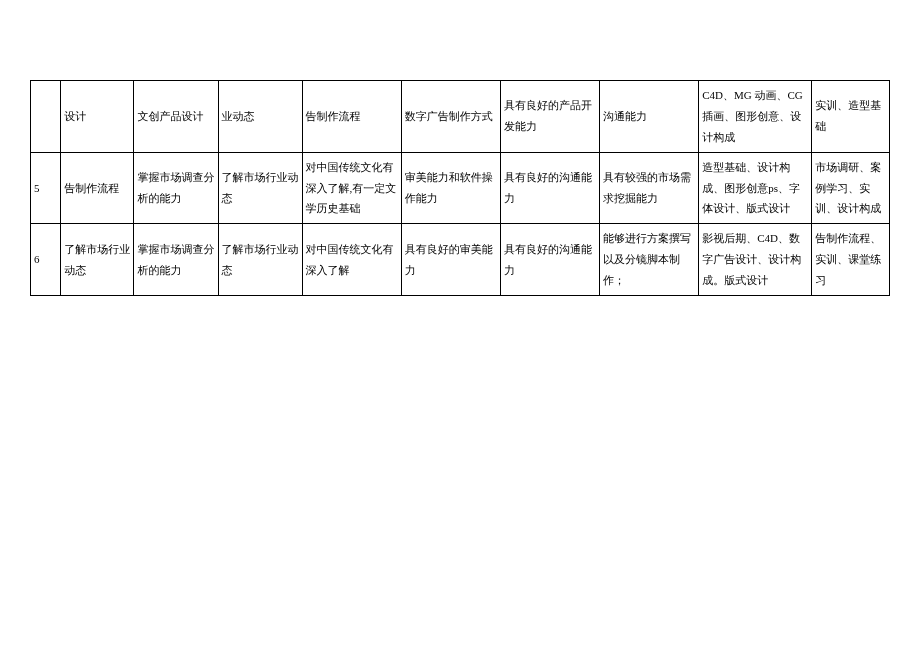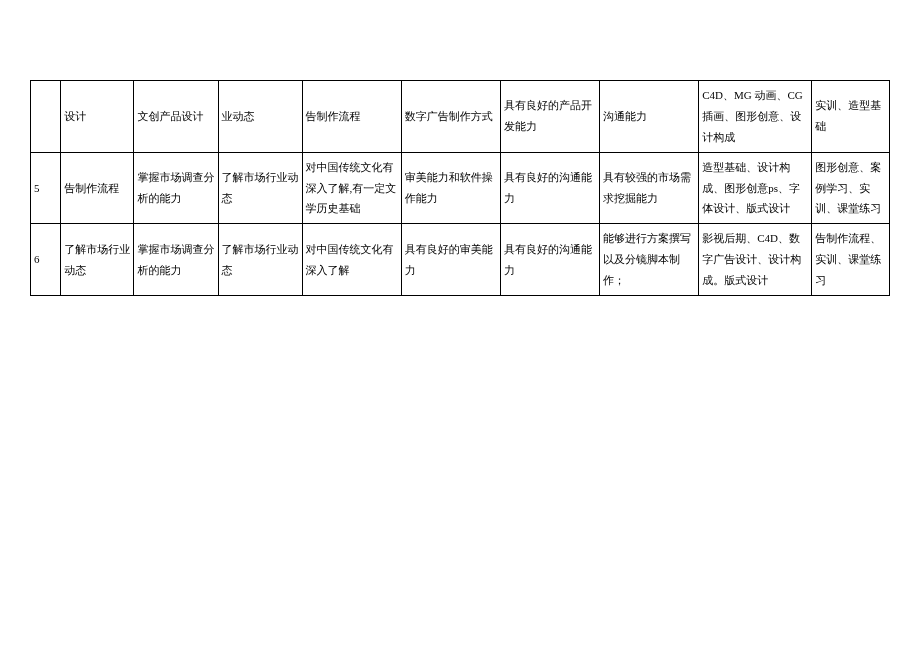--- a/index.html
+++ b/index.html
@@ -67,21 +67,21 @@
     <tr>
       <td>5</td>
       <td>告制作流程</td>
       <td>掌握市场调查分析的能力</td>
       <td>了解市场行业动态</td>
       <td>对中国传统文化有深入了解,有一定文学历史基础</td>
       <td>审美能力和软件操作能力</td>
       <td>具有良好的沟通能力</td>
       <td>具有较强的市场需求挖掘能力</td>
       <td>造型基础、设计构成、图形创意ps、字体设计、版式设计</td>
-      <td>图形创意、案例学习、实训、课堂练习</td>
+      <td>市场调研、案例学习、实训、设计构成</td>
     </tr>
     <tr>
       <td>6</td>
       <td>了解市场行业动态</td>
       <td>掌握市场调查分析的能力</td>
       <td>了解市场行业动态</td>
       <td>对中国传统文化有深入了解</td>
       <td>具有良好的审美能力</td>
       <td>具有良好的沟通能力</td>
       <td>能够进行方案撰写以及分镜脚本制作；</td>

